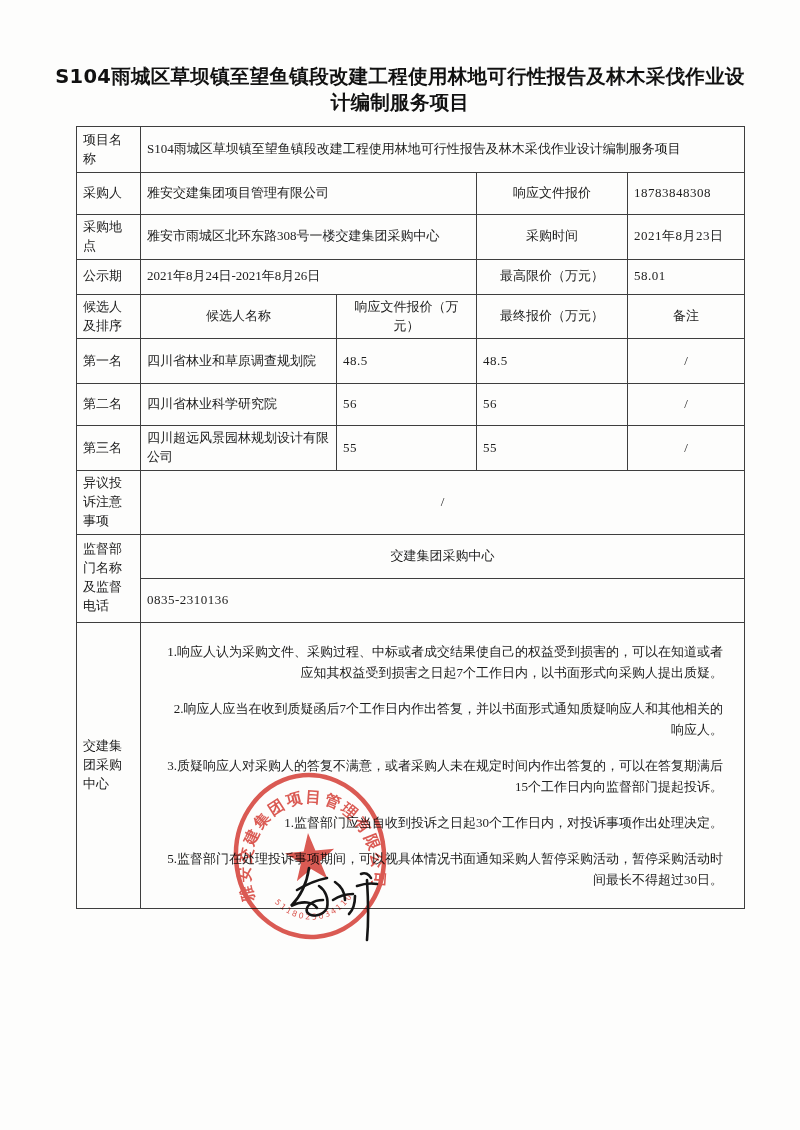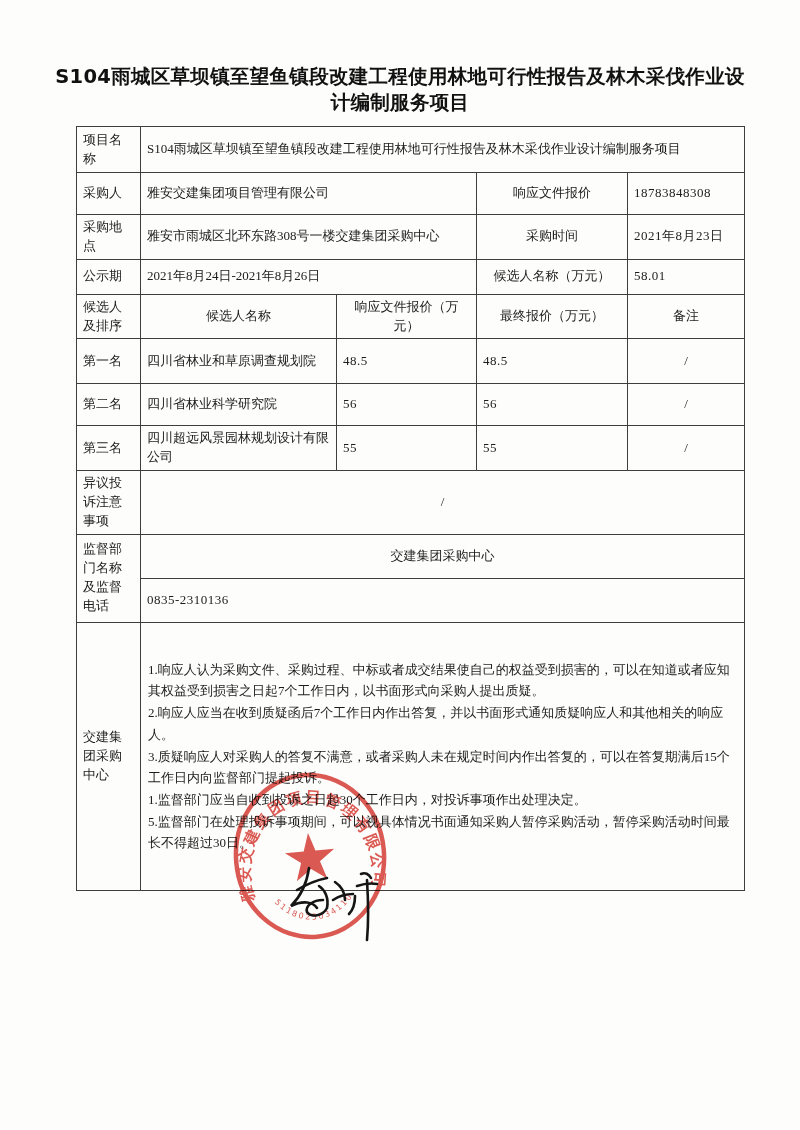--- a/index.html
+++ b/index.html
@@ -20,21 +20,21 @@
     border-collapse:collapse; table-layout:fixed; font-size:13px;
   }
   table.doc td {
     border:1.6px solid #3e3e3e; padding:3px 6px; vertical-align:middle;
     line-height:1.45; word-break:break-all;
   }
   td.lab   { padding:3px 4px 3px 5px; }
   td.cen   { text-align:center; }
   td.num   { text-align:left; letter-spacing:0.5px; }
   td.note-cell { text-align:center; }
-  .obj-items div { margin:1px; line-height:1.62; }
+  .obj-items div { margin:15px; line-height:1.62;text-align:right; }
   .obj-cell { padding:8px 8px; }
   .sig-box {
     position:absolute; left:70px; top:877px; width:674px; height:43px;
     border:1.7px solid #3e3e3e; display:flex; align-items:center;
     font-size:13.5px; padding-left:8px; background:transparent;
   }
   .stamp {
     position:absolute; left:230px; top:768px; width:160px; height:176px;
     opacity:0.88; mix-blend-mode:multiply; transform:rotate(-5deg);
     pointer-events:none;
@@ -72,21 +72,21 @@
       </tr>
       <tr style="height:43px">
         <td class="lab">采购地点</td>
         <td colspan="2">雅安市雨城区北环东路308号一楼交建集团采购中心</td>
         <td class="cen">采购时间</td>
         <td class="num">2021年8月23日</td>
       </tr>
       <tr style="height:35px">
         <td class="lab">公示期</td>
         <td colspan="2">2021年8月24日-2021年8月26日</td>
-        <td class="cen">候选人名称（万元）</td>
+        <td class="cen">最高限价（万元）</td>
         <td class="num">58.01</td>
       </tr>
       <tr style="height:42px">
         <td class="lab">候选人及排序</td>
         <td class="cen">候选人名称</td>
         <td class="cen">响应文件报价（万元）</td>
         <td class="cen">最终报价（万元）</td>
         <td class="cen">备注</td>
       </tr>
       <tr style="height:45px">

